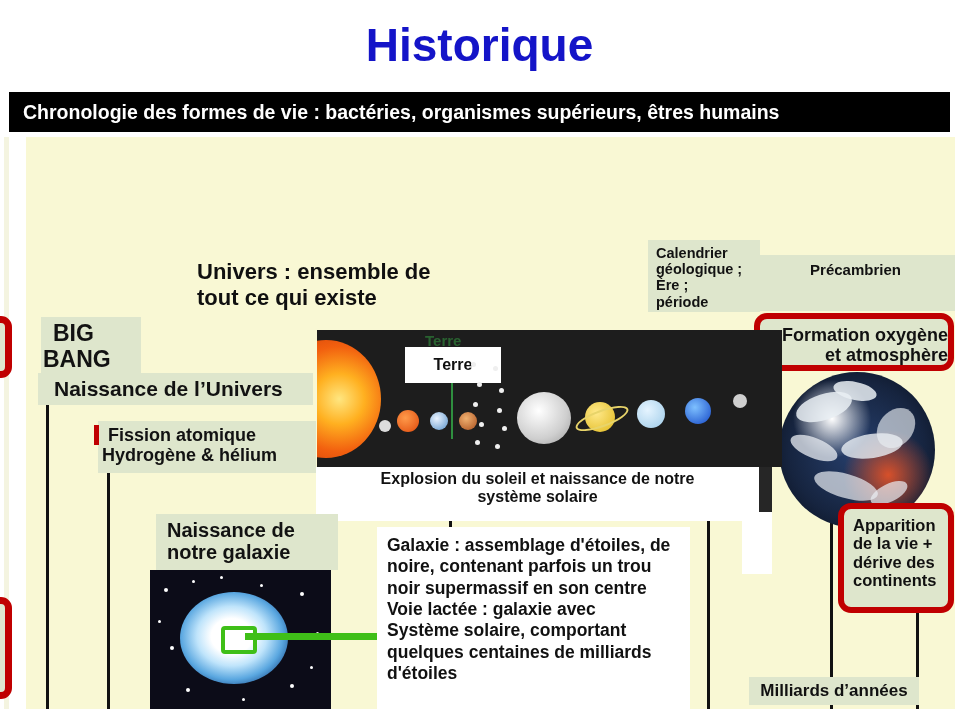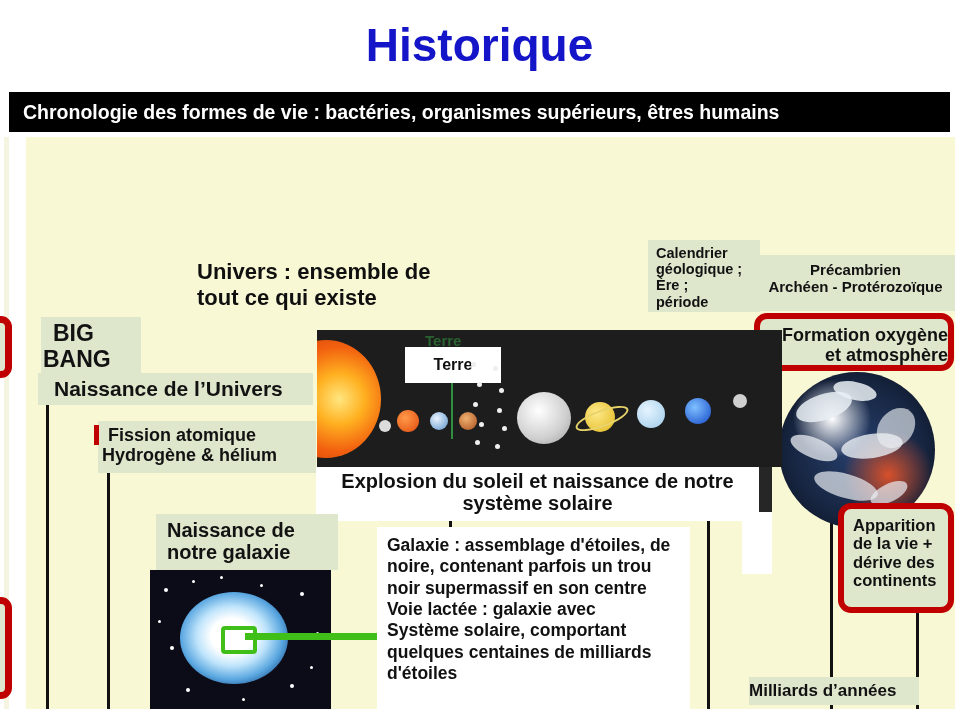--- a/index.html
+++ b/index.html
@@ -149,21 +149,21 @@
   
   .darkstrip{
     position:absolute;left:738px;top:270px;width:34px;height:152px;background:#262626;
   }
   .whitestrip{
     position:absolute;left:738px;top:422px;width:34px;height:62px;background:#ffffff;
   }
 
   .legend-band{
     position:absolute;left:749px;top:677px;width:170px;height:28px;background:#dee6cc;
-    display:flex;align-items:center;justify-content:flex-start;
+    display:flex;align-items:center;justify-content:center;
     font-size:17px;font-weight:bold;color:#111;
   }
 </style>
 </head>
 <body>
 
 <div class="slide">
 
   <div class="slide-title">Historique</div>
 
@@ -209,21 +209,20 @@
 
       <div class="box greenbox" style="left:622px;top:103px;width:112px;height:72px;font-size:14.5px;padding:5px 0 0 8px;">
         <div>Calendrier</div>
         <div>géologique ;</div>
         <div>Ère ;</div>
         <div>période</div>
       </div>
 
       <div class="box greenbox" style="left:730px;top:118px;width:199px;height:56px;font-size:15px;padding:7px 0 0 0;text-align:center;">
         <div>Précambrien</div>
-        <div>Archéen - Protérozoïque</div>
       </div>
 
       <div class="box redframe" style="left:728px;top:176px;width:200px;height:58px;font-size:18px;padding:6px 0 0 0;text-align:right;">
         <div>Formation oxygène</div>
         <div>et  atmosphère</div>
       </div>
 
       <div class="darkstrip" style="left:716px;top:225px;width:30px;height:150px;"></div>
       <div class="whitestrip" style="left:716px;top:375px;width:30px;height:62px;"></div>
 
@@ -266,21 +265,21 @@
         <div class="belt-dot" style="left:158px;top:110px;"></div>
         <div class="belt-dot" style="left:178px;top:114px;"></div>
         <div class="planet" style="left:200px;top:62px;width:54px;height:52px;background:radial-gradient(circle at 40% 36%,#ffffff,#cfcfcf 60%,#9c9c9c);"></div>
         <div class="planet" style="left:268px;top:72px;width:30px;height:30px;background:radial-gradient(circle at 38% 36%,#ffe98a,#e0b81c);"></div>
         <div class="ring" style="left:257px;top:80px;"></div>
         <div class="planet" style="left:320px;top:70px;width:28px;height:28px;background:radial-gradient(circle at 38% 36%,#e5f4ff,#9ecbe8);"></div>
         <div class="planet" style="left:368px;top:68px;width:26px;height:26px;background:radial-gradient(circle at 38% 36%,#7ec0ff,#1549c8);"></div>
         <div class="planet" style="left:416px;top:64px;width:14px;height:14px;background:#cfcfcf;"></div>
       </div>
 
-      <div class="box whitebox" style="left:290px;top:330px;width:443px;height:54px;font-size:20px;padding:3px 0 0 0;text-align:center;">
+      <div class="box whitebox" style="left:290px;top:330px;width:443px;height:54px;font-size:16px;padding:3px 0 0 0;text-align:center;">
         <div>Explosion du soleil et naissance de notre</div>
         <div>système solaire</div>
       </div>
 
       <div class="box greenbox" style="left:130px;top:377px;width:182px;height:56px;font-size:20px;padding:5px 0 0 11px;">
         <div>Naissance de</div>
         <div>notre galaxie</div>
       </div>
 
       <div class="galaxy" style="left:124px;top:433px;width:181px;height:144px;">

